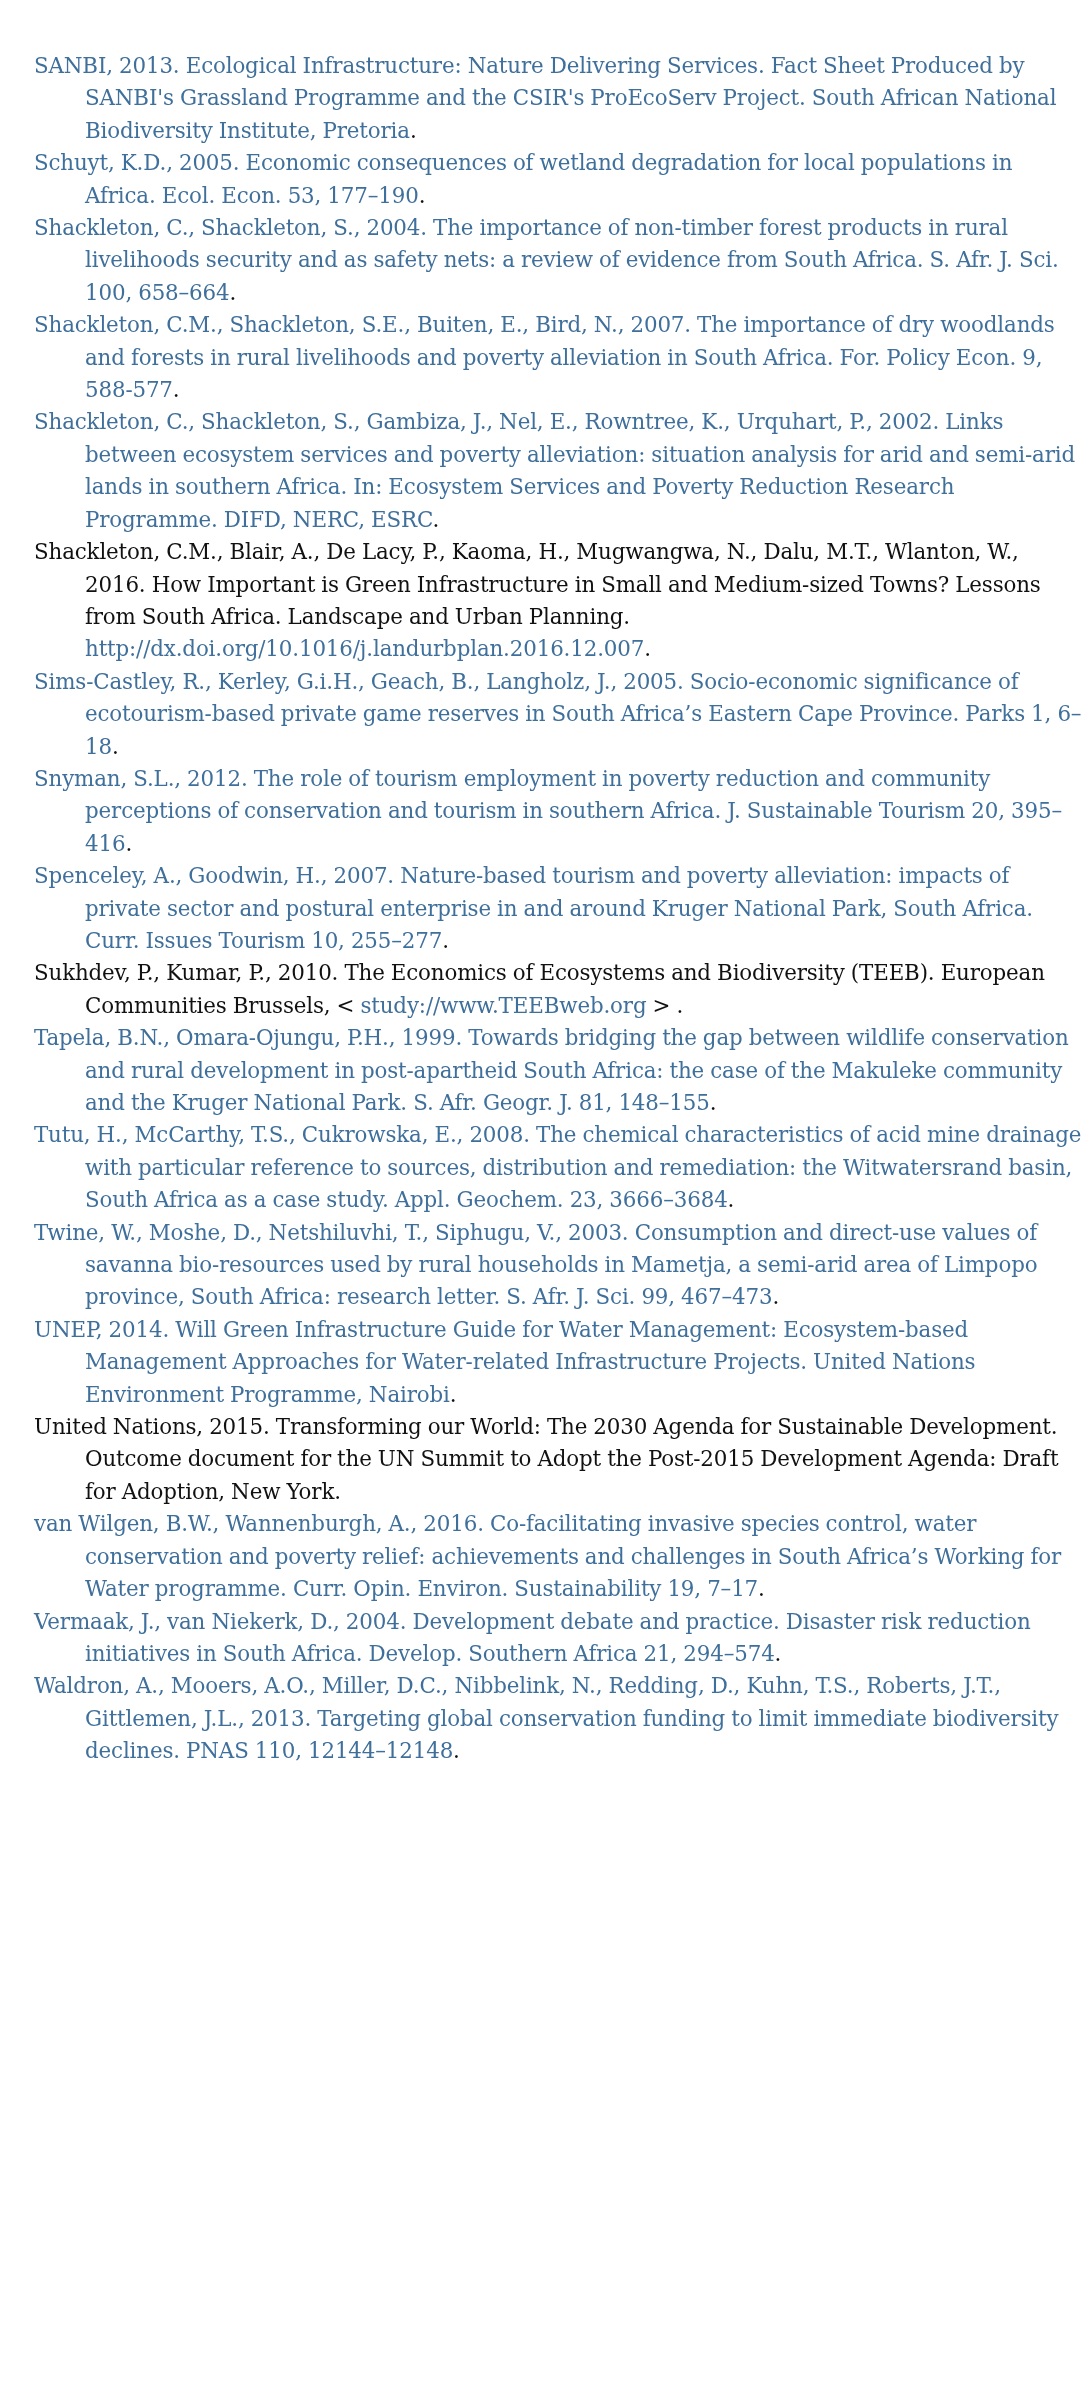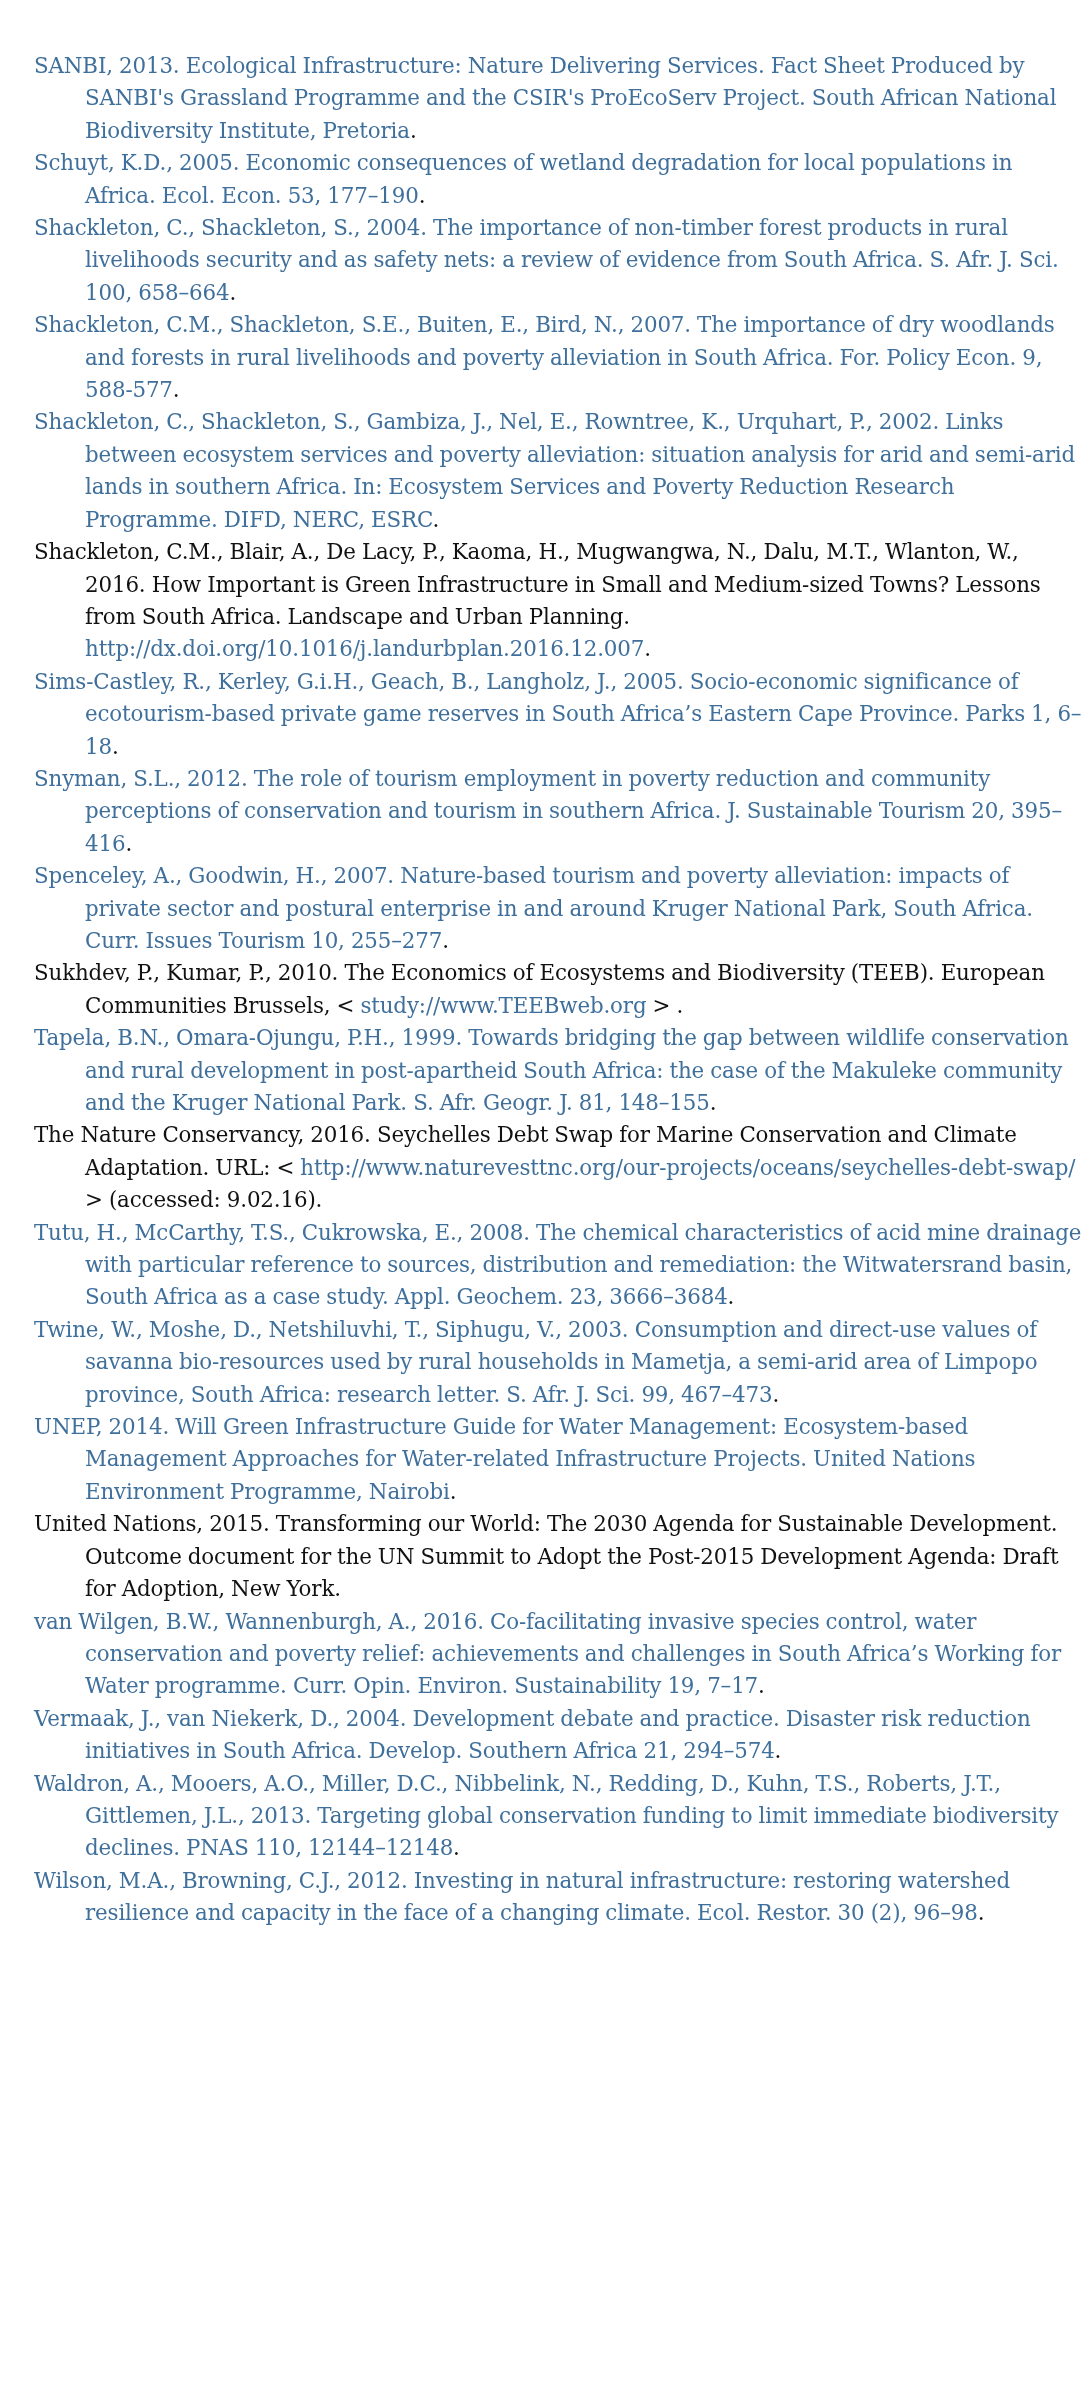--- a/index.html
+++ b/index.html
@@ -48,22 +48,20 @@
     <li class="ref"><a class="lnk">Schuyt, K.D., 2005. Economic consequences of wetland degradation for local populations in Africa. Ecol. Econ. 53, 177–190</a><span class="plain">.</span></li>
     <li class="ref"><a class="lnk">Shackleton, C., Shackleton, S., 2004. The importance of non-timber forest products in rural livelihoods security and as safety nets: a review of evidence from South Africa. S. Afr. J. Sci. 100, 658–664</a><span class="plain">.</span></li>
     <li class="ref"><a class="lnk">Shackleton, C.M., Shackleton, S.E., Buiten, E., Bird, N., 2007. The importance of dry woodlands and forests in rural livelihoods and poverty alleviation in South Africa. For. Policy Econ. 9, 588-577</a><span class="plain">.</span></li>
     <li class="ref"><a class="lnk">Shackleton, C., Shackleton, S., Gambiza, J., Nel, E., Rowntree, K., Urquhart, P., 2002. Links between ecosystem services and poverty alleviation: situation analysis for arid and semi-arid lands in southern Africa. In: Ecosystem Services and Poverty Reduction Research Programme. DIFD, NERC, ESRC</a><span class="plain">.</span></li>
     <li class="ref"><span class="plain">Shackleton, C.M., Blair, A., De Lacy, P., Kaoma, H., Mugwangwa, N., Dalu, M.T., Wlanton, W., 2016. How Important is Green Infrastructure in Small and Medium-sized Towns? Lessons from South Africa. Landscape and Urban Planning. </span><a class="lnk">http://dx.doi.org/10.1016/j.landurbplan.2016.12.007</a><span class="plain">.</span></li>
     <li class="ref"><a class="lnk">Sims-Castley, R., Kerley, G.i.H., Geach, B., Langholz, J., 2005. Socio-economic significance of ecotourism-based private game reserves in South Africa’s Eastern Cape Province. Parks 1, 6–18</a><span class="plain">.</span></li>
     <li class="ref"><a class="lnk">Snyman, S.L., 2012. The role of tourism employment in poverty reduction and community perceptions of conservation and tourism in southern Africa. J. Sustainable Tourism 20, 395–416</a><span class="plain">.</span></li>
     <li class="ref"><a class="lnk">Spenceley, A., Goodwin, H., 2007. Nature-based tourism and poverty alleviation: impacts of private sector and postural enterprise in and around Kruger National Park, South Africa. Curr. Issues Tourism 10, 255–277</a><span class="plain">.</span></li>
     <li class="ref"><span class="plain">Sukhdev, P., Kumar, P., 2010. The Economics of Ecosystems and Biodiversity (TEEB). European Communities Brussels,  &lt; </span><a class="lnk">study://www.TEEBweb.org</a><span class="plain"> &gt; .</span></li>
     <li class="ref"><a class="lnk">Tapela, B.N., Omara-Ojungu, P.H., 1999. Towards bridging the gap between wildlife conservation and rural development in post-apartheid South Africa: the case of the Makuleke community and the Kruger National Park. S. Afr. Geogr. J. 81, 148–155</a><span class="plain">.</span></li>
-    <li class="ref"><span class="plain">The Nature Conservancy, 2016. Seychelles Debt Swap for Marine Conservation and Climate Adaptation. URL: &lt; </span><a class="lnk">http://www.naturevesttnc.org/our-projects/oceans/seychelles-debt-swap/</a><span class="plain"> &gt; (accessed: 9.02.16).</span></li>
     <li class="ref"><a class="lnk">Tutu, H., McCarthy, T.S., Cukrowska, E., 2008. The chemical characteristics of acid mine drainage with particular reference to sources, distribution and remediation: the Witwatersrand basin, South Africa as a case study. Appl. Geochem. 23, 3666–3684</a><span class="plain">.</span></li>
     <li class="ref"><a class="lnk">Twine, W., Moshe, D., Netshiluvhi, T., Siphugu, V., 2003. Consumption and direct-use values of savanna bio-resources used by rural households in Mametja, a semi-arid area of Limpopo province, South Africa: research letter. S. Afr. J. Sci. 99, 467–473</a><span class="plain">.</span></li>
     <li class="ref"><a class="lnk">UNEP, 2014. Will Green Infrastructure Guide for Water Management: Ecosystem-based Management Approaches for Water-related Infrastructure Projects. United Nations Environment Programme, Nairobi</a><span class="plain">.</span></li>
     <li class="ref"><span class="plain">United Nations, 2015. Transforming our World: The 2030 Agenda for Sustainable Development. Outcome document for the UN Summit to Adopt the Post-2015 Development Agenda: Draft for Adoption, New York.</span></li>
     <li class="ref"><a class="lnk">van Wilgen, B.W., Wannenburgh, A., 2016. Co-facilitating invasive species control, water conservation and poverty relief: achievements and challenges in South Africa’s Working for Water programme. Curr. Opin. Environ. Sustainability 19, 7–17</a><span class="plain">.</span></li>
     <li class="ref"><a class="lnk">Vermaak, J., van Niekerk, D., 2004. Development debate and practice. Disaster risk reduction initiatives in South Africa. Develop. Southern Africa 21, 294–574</a><span class="plain">.</span></li>
     <li class="ref"><a class="lnk">Waldron, A., Mooers, A.O., Miller, D.C., Nibbelink, N., Redding, D., Kuhn, T.S., Roberts, J.T., Gittlemen, J.L., 2013. Targeting global conservation funding to limit immediate biodiversity declines. PNAS 110, 12144–12148</a><span class="plain">.</span></li>
-    <li class="ref"><a class="lnk">Wilson, M.A., Browning, C.J., 2012. Investing in natural infrastructure: restoring watershed resilience and capacity in the face of a changing climate. Ecol. Restor. 30 (2), 96–98</a><span class="plain">.</span></li>
   </ul>
 
 </body></html>

